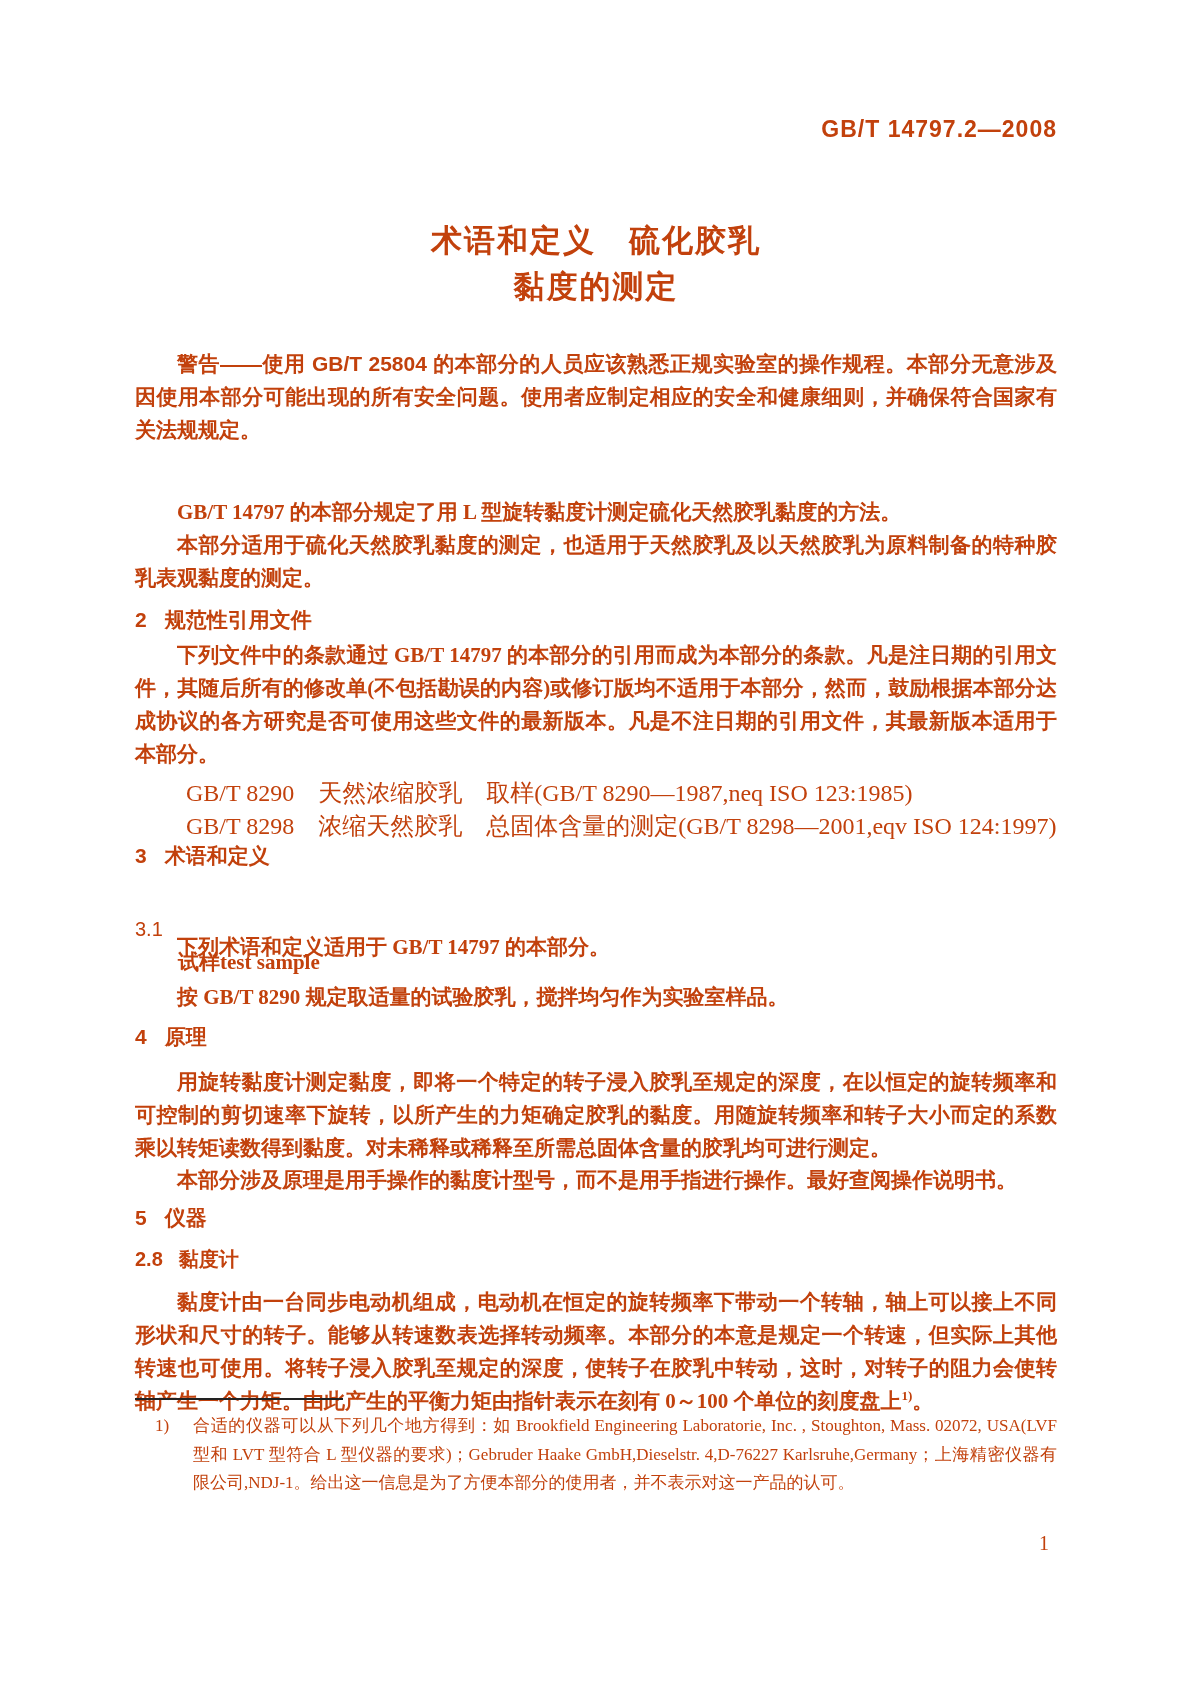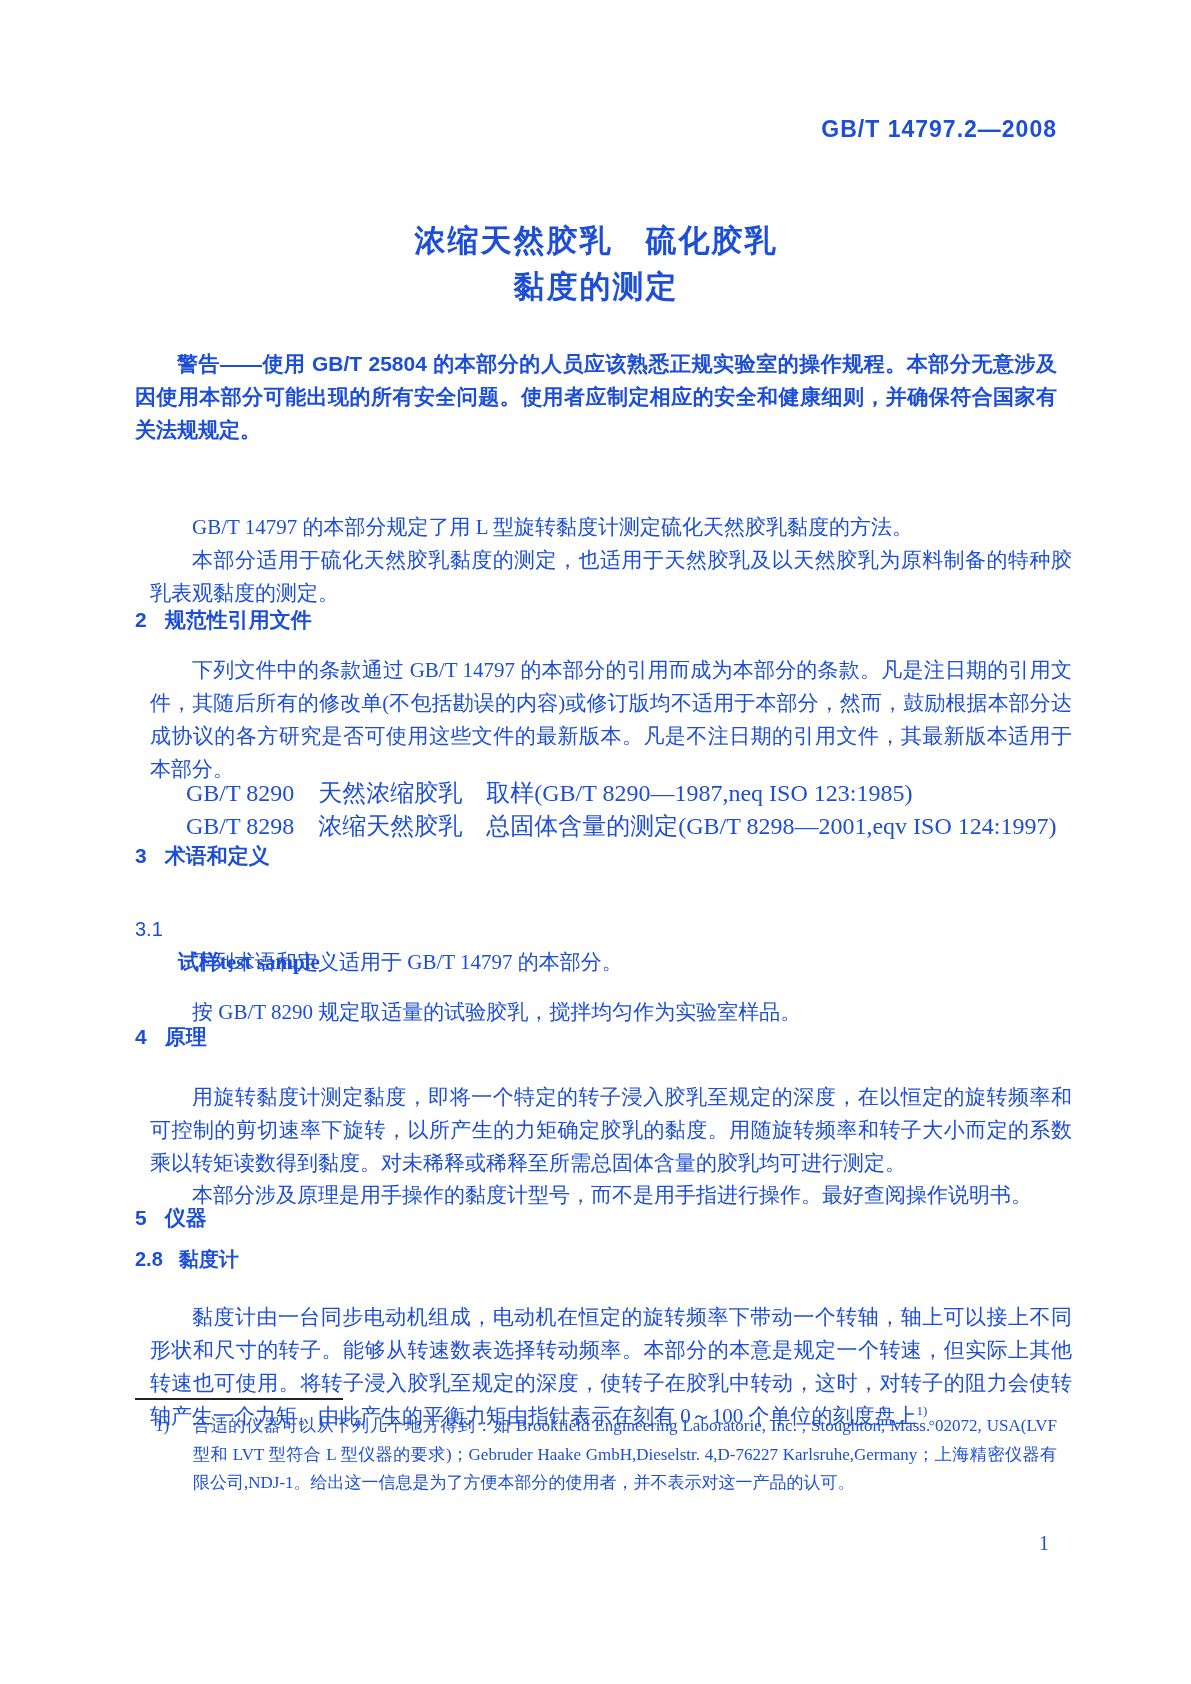--- a/index.html
+++ b/index.html
@@ -1,20 +1,20 @@
 <!DOCTYPE html>
 <html><head>
 <meta charset="utf-8">
 <style>
   html,body{margin:0;padding:0;background:#e8e8e8;}
   .page{
     position:relative;
     width:1191px;height:1684px;
     background:#ffffff;
-    color:#1d4ed8;
+    color:#c2410c;
     font-family:"Liberation Serif","DejaVu Serif",serif;
     overflow:hidden;
   }
   .abs{position:absolute;left:135px;width:922px;}
   .header{
     top:116px;text-align:right;
     font-family:"Liberation Sans","DejaVu Sans",sans-serif;
     font-weight:bold;font-size:23px;letter-spacing:1px;
   }
   .doc-title{
@@ -26,21 +26,21 @@
     top:326px;font-weight:bold;font-size:21px;line-height:33px;
     text-align:justify;text-indent:2em;
     font-family:"Liberation Sans","DejaVu Sans",sans-serif;
   }
   .sec-heading{
     font-family:"Liberation Sans","DejaVu Sans",sans-serif;
     font-weight:bold;font-size:21px;line-height:26px;
   }
   .sec-heading .num{margin-right:18px;}
   .body-p{
-    font-size:21px;line-height:33px;text-align:justify;text-indent:2em;margin:15px;
+    font-size:21px;line-height:33px;text-align:justify;text-indent:2em;margin:0;font-weight:bold;
   }
   .ref-line{font-size:24px;line-height:33px;padding-left:43px;margin:8px;}
   .sub-num{
     font-family:"Liberation Sans","DejaVu Sans",sans-serif;
     font-size:20px;line-height:24px;
   }
   .term-line{
     padding-left:43px;font-weight:bold;font-size:21px;
     font-family:"Liberation Sans","DejaVu Sans",sans-serif;
   }
@@ -67,21 +67,21 @@
   }
 </style>
 </head>
 <body>
 
 <div class="page">
 
   <div class="abs header">GB/T 14797.2—2008</div>
 
   <div class="abs doc-title">
-    <div>浓缩天然胶乳　硫化胶乳</div>
+    <div>术语和定义　硫化胶乳</div>
     <div>黏度的测定</div>
   </div>
 
   <p class="abs warning" style="top:326px">警告——使用 GB/T 25804 的本部分的人员应该熟悉正规实验室的操作规程。本部分无意涉及因使用本部分可能出现的所有安全问题。使用者应制定相应的安全和健康细则，并确保符合国家有关法规规定。</p>
 
   <p class="abs body-p" style="top:496px">GB/T 14797 的本部分规定了用 L 型旋转黏度计测定硫化天然胶乳黏度的方法。</p>
   <p class="abs body-p" style="top:529px">本部分适用于硫化天然胶乳黏度的测定，也适用于天然胶乳及以天然胶乳为原料制备的特种胶乳表观黏度的测定。</p>
 
   <div class="abs sec-heading" style="top:607px">
     <span class="num">2</span><span>规范性引用文件</span>

